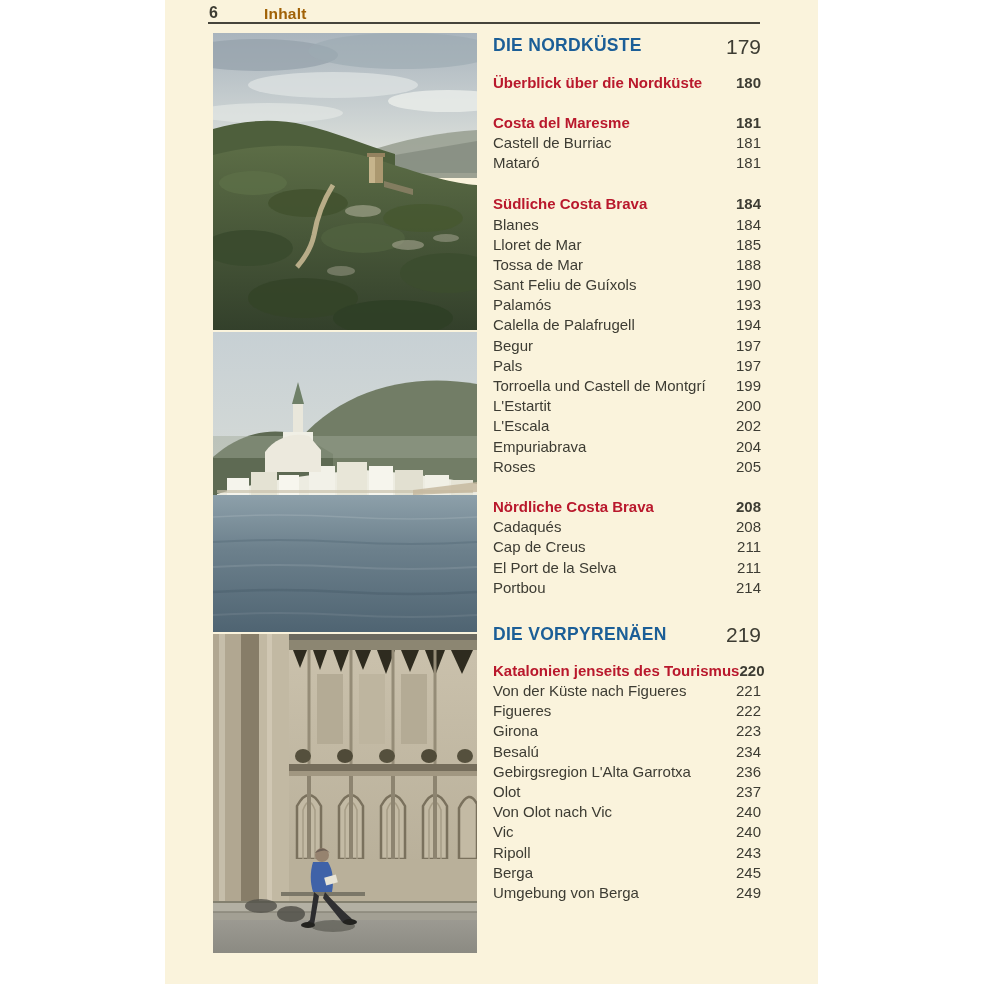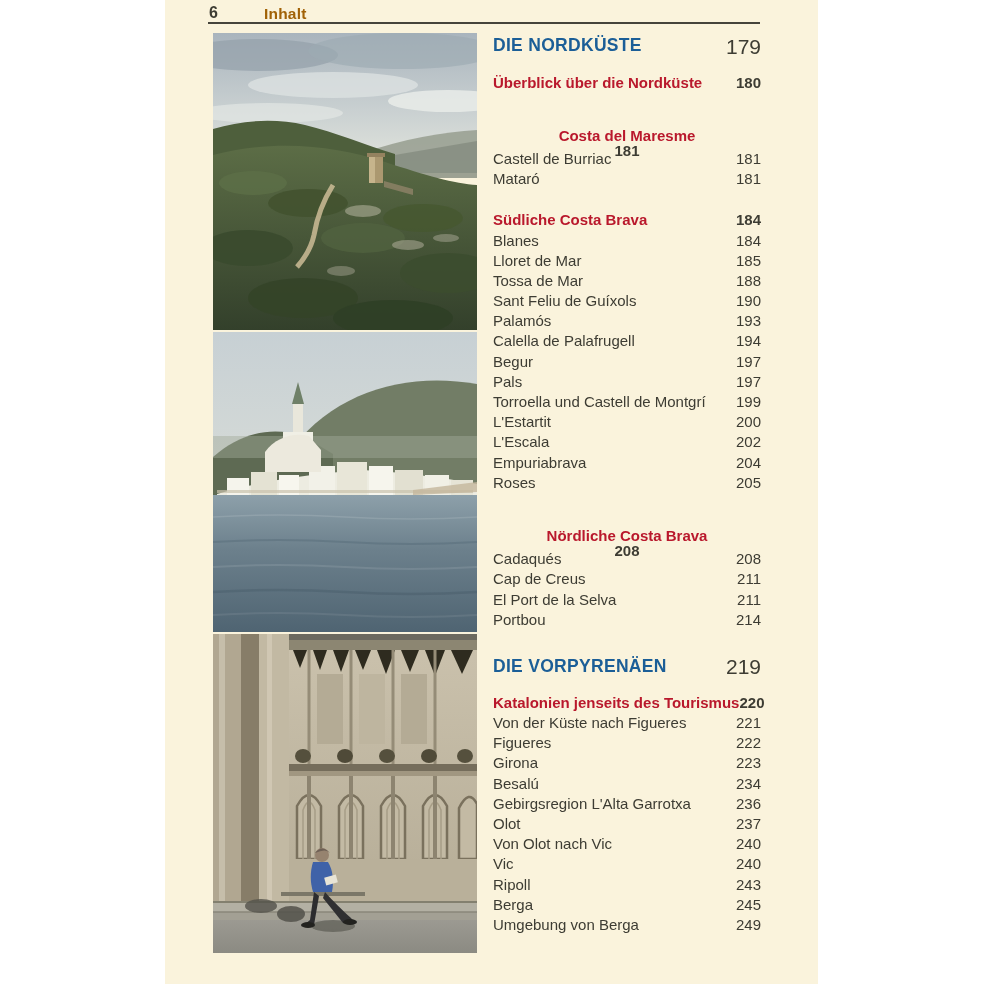--- a/index.html
+++ b/index.html
@@ -19,21 +19,21 @@
   #photo3 { top:634px; height:319px; }
 
   .toc { position:absolute; left:328px; top:35px; width:268px; }
   .row { display:flex; justify-content:space-between; align-items:center; height:20.2px;
          color:#3d3c33; font-size:15px; line-height:1; white-space:nowrap; }
   .row .pg { font-weight:400; color:#3d3c33; }
   .row.chapter { height:22px; font-size:17.5px; font-weight:bold; color:#1b5e97; letter-spacing:.3px; }
   .row.chapter .pg { font-size:21px; letter-spacing:0; }
   .row.section { font-weight:bold; color:#b9182c; }
   .row.section .pg { font-weight:700; }
-  .g15 { margin-top:15px; } .g20 { margin-top:36px;flex-direction:column; } .g21 { margin-top:21px; } .g41 { margin-top:26px; }
+  .g15 { margin-top:15px; } .g20 { margin-top:20px; } .g21 { margin-top:21px; } .g41 { margin-top:26px; }
 </style>
 </head>
 <body>
 
 <div class="page">
 
   <span class="header-num">6</span>
   <span class="header-title">Inhalt</span>
   <div class="header-rule"></div>
 

